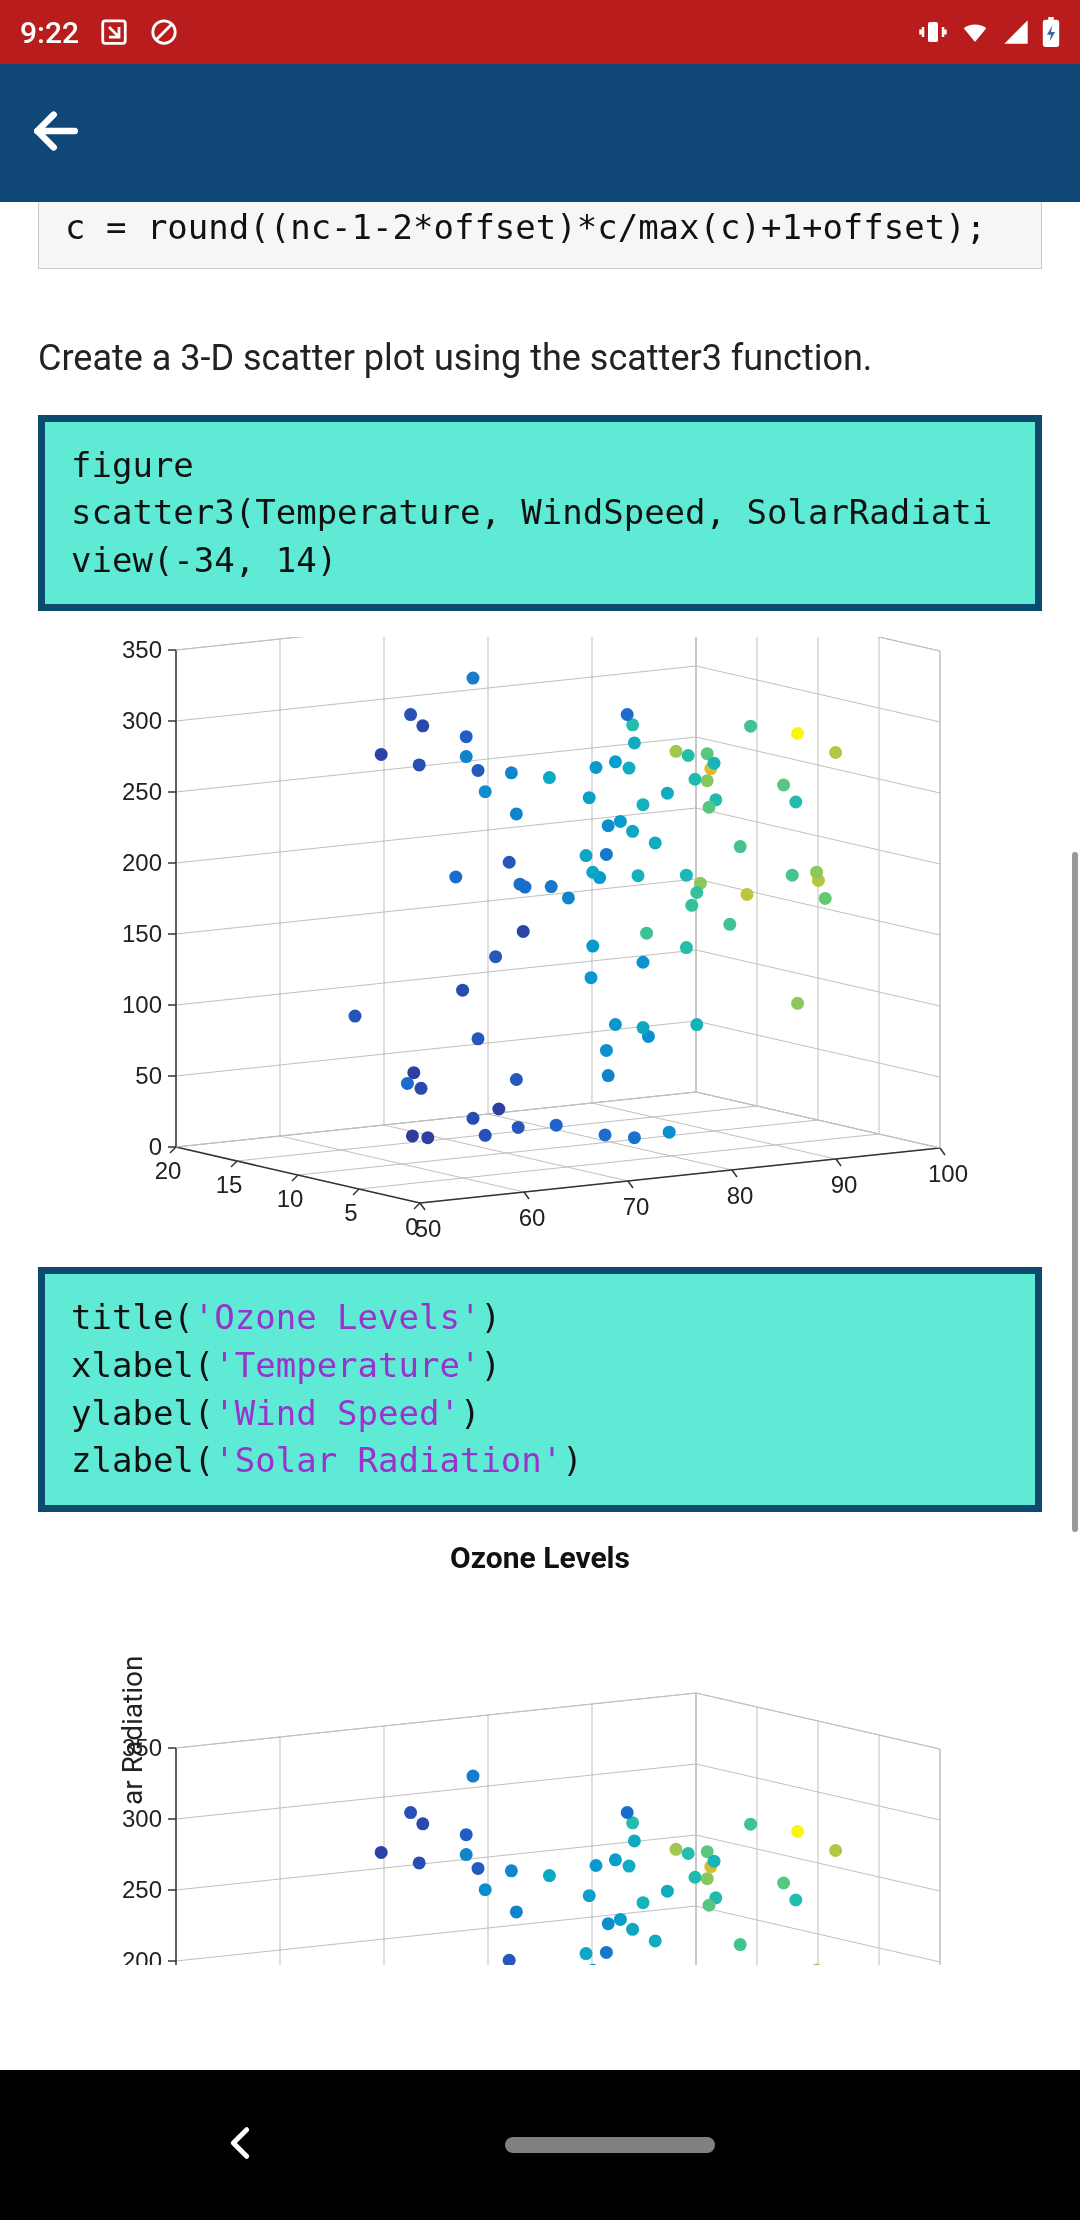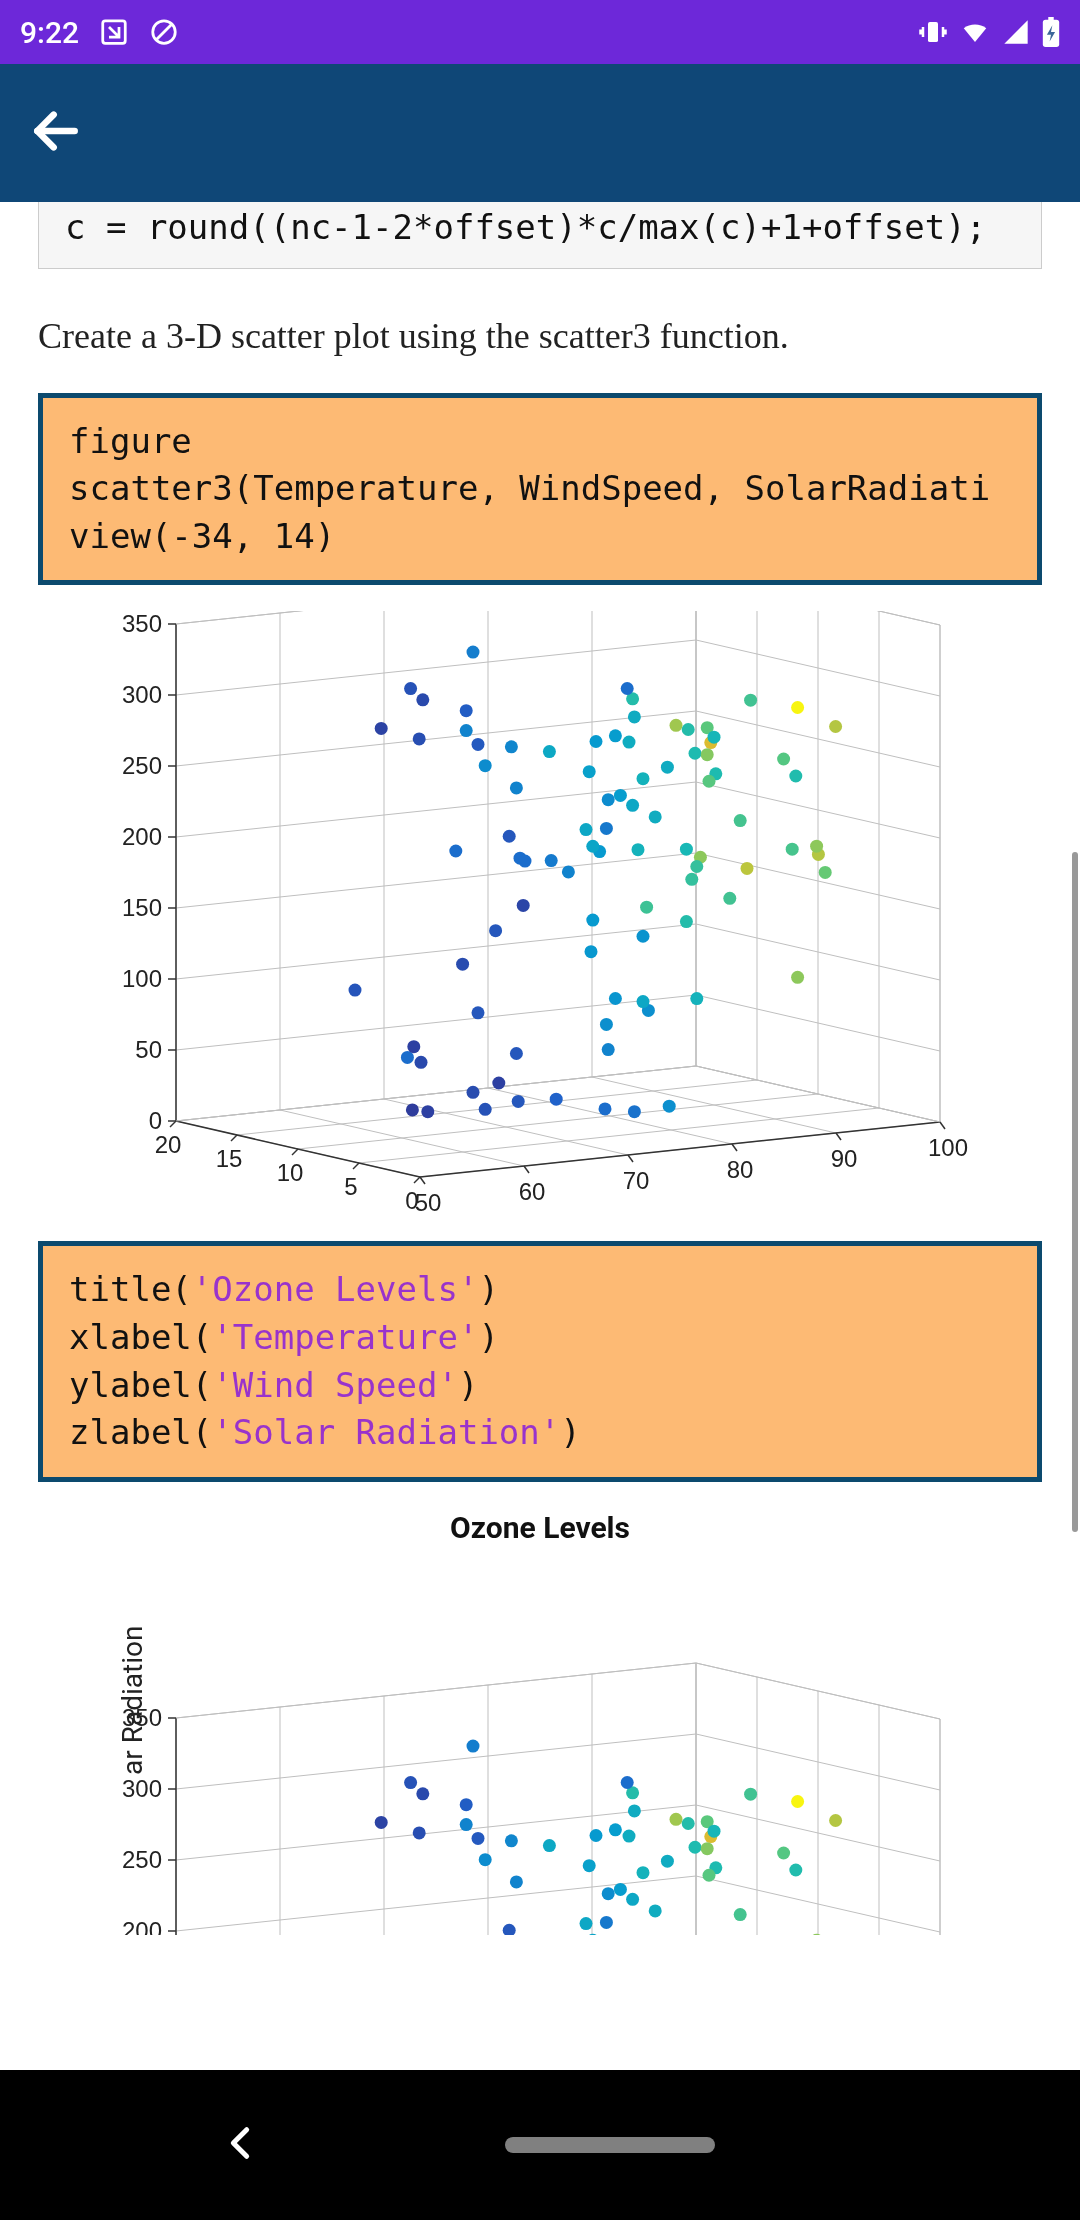--- a/index.html
+++ b/index.html
@@ -1,18 +1,18 @@
 <!DOCTYPE html>
 <html><head>
 <meta charset="utf-8">
 <style>
   * { box-sizing: border-box; margin: 0; padding: 0; }
   html, body { width: 1080px; height: 2220px; font-family: Roboto, Arial, sans-serif; background: #fff; overflow: hidden; }
   .status-bar {
-    height: 64px; background: #6d28d9; color: #fff;
+    height: 64px; background: #b91c1c; color: #fff;
     display: flex; align-items: center; justify-content: space-between;
     padding: 0 20px; font-size: 30px; font-weight: 500;
   }
   .status-left { display: flex; align-items: center; gap: 20px; }
   .status-right { display: flex; align-items: center; gap: 12px; }
   .status-icon svg { display: block; }
   .app-bar {
     height: 138px; background: #0F4777;
     display: flex; align-items: center; padding: 0 28px;
   }
@@ -23,34 +23,34 @@
     padding: 0 38px;
   }
   .scrollbar-track {
     position: absolute; right: 0; top: 202px; width: 8px; height: 1868px;
   }
   .scrollbar-thumb {
     position: absolute; right: 2px; top: 650px; width: 6px; height: 680px;
     background: #999; border-radius: 3px;
   }
   .codebox {
-    border: 5px solid #0c4a6e; background: #fdba74;
+    border: 7px solid #0c4a6e; background: #5eead4;
     padding: 20px 26px; font-family: "DejaVu Sans Mono", Menlo, Consolas, monospace;
     font-size: 34px; line-height: 1.4; white-space: pre; overflow: hidden;
     color: #111;
   }
   .codebox .str { color: #9933cc; }
   .partial-codebox {
     border: 1px solid #ccc; border-top: none; background: #f6f6f6;
     padding: 4px 26px 16px 26px; font-family: "DejaVu Sans Mono", Menlo, Consolas, monospace;
     font-size: 34px; line-height: 1.4; white-space: pre; overflow: hidden; color: #111;
     margin-top: -2px;
   }
   .body-text {
-    font-size: 36px; color: #222; margin: 46px 0 36px; font-family: Liberation Serif, serif;
+    font-size: 36px; color: #222; margin: 68px 0 36px;
   }
   .chart-wrap {
     width: 100%; display: flex; justify-content: center; margin: 26px 0 10px;
   }
   .chart-title {
     text-align: center; font-size: 30px; font-weight: 700; color: #111;
     margin-top: 28px;
   }
   .nav-bar {
     position: absolute; bottom: 0; left: 0; width: 1080px; height: 150px;

